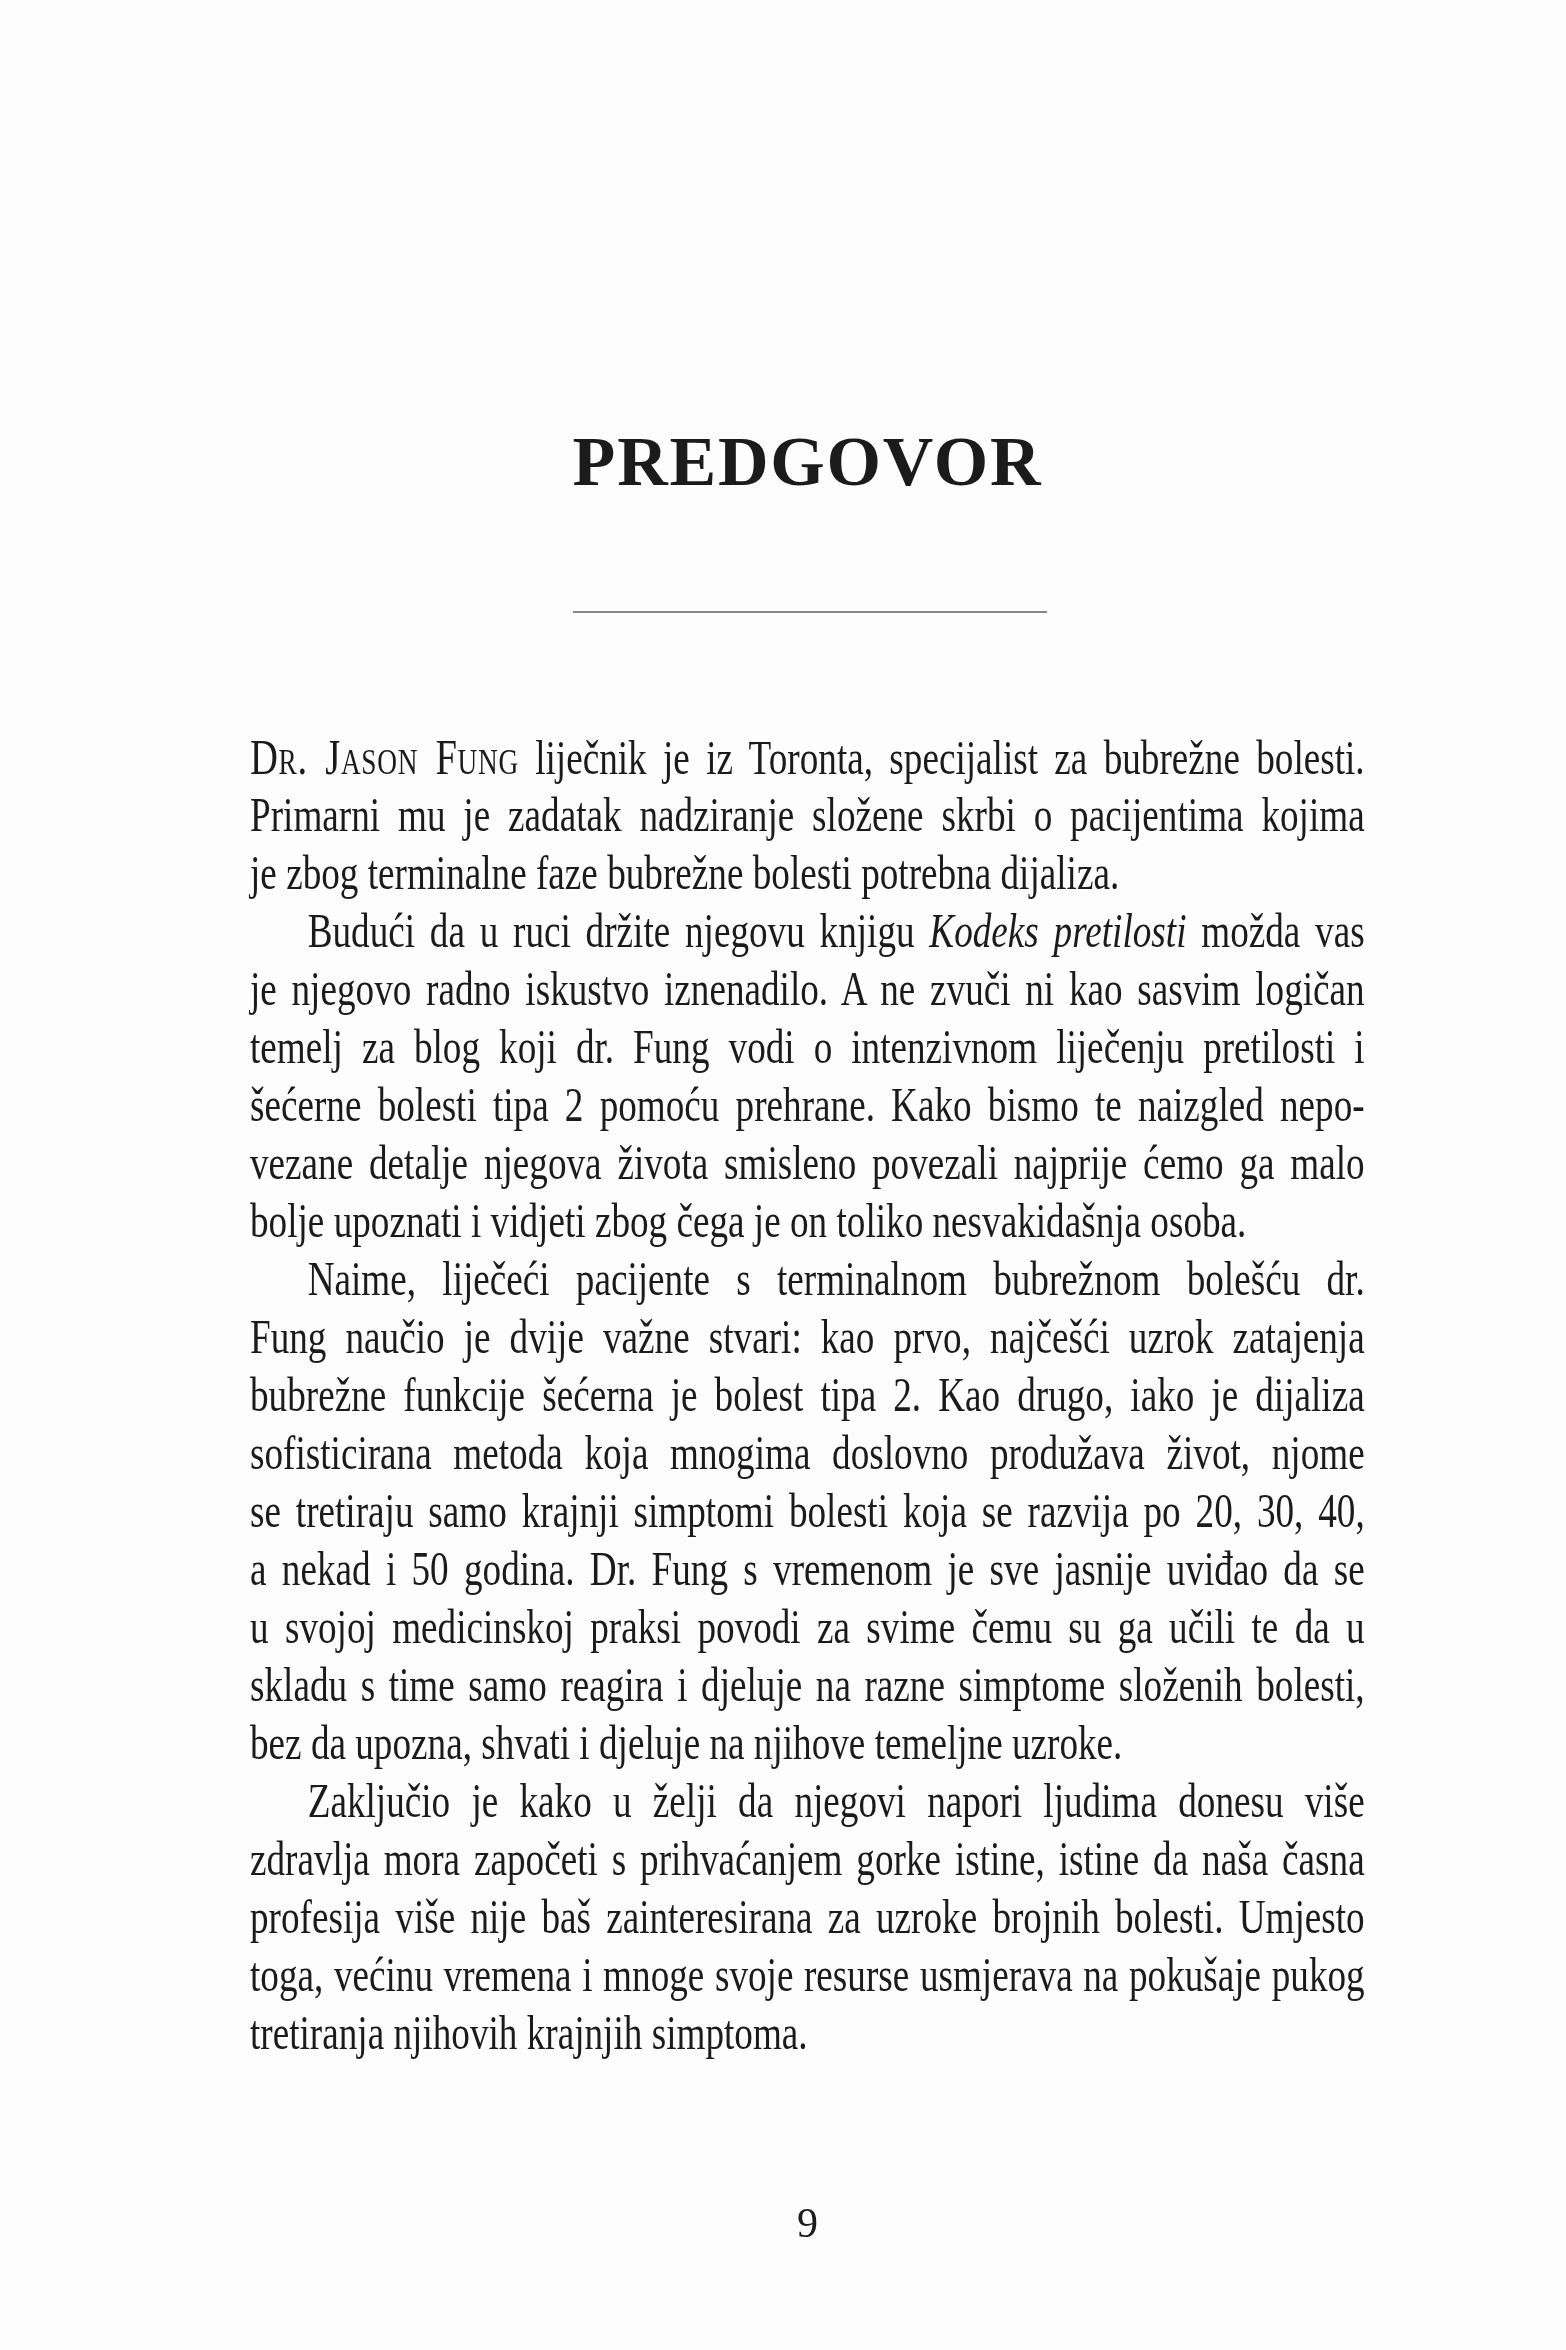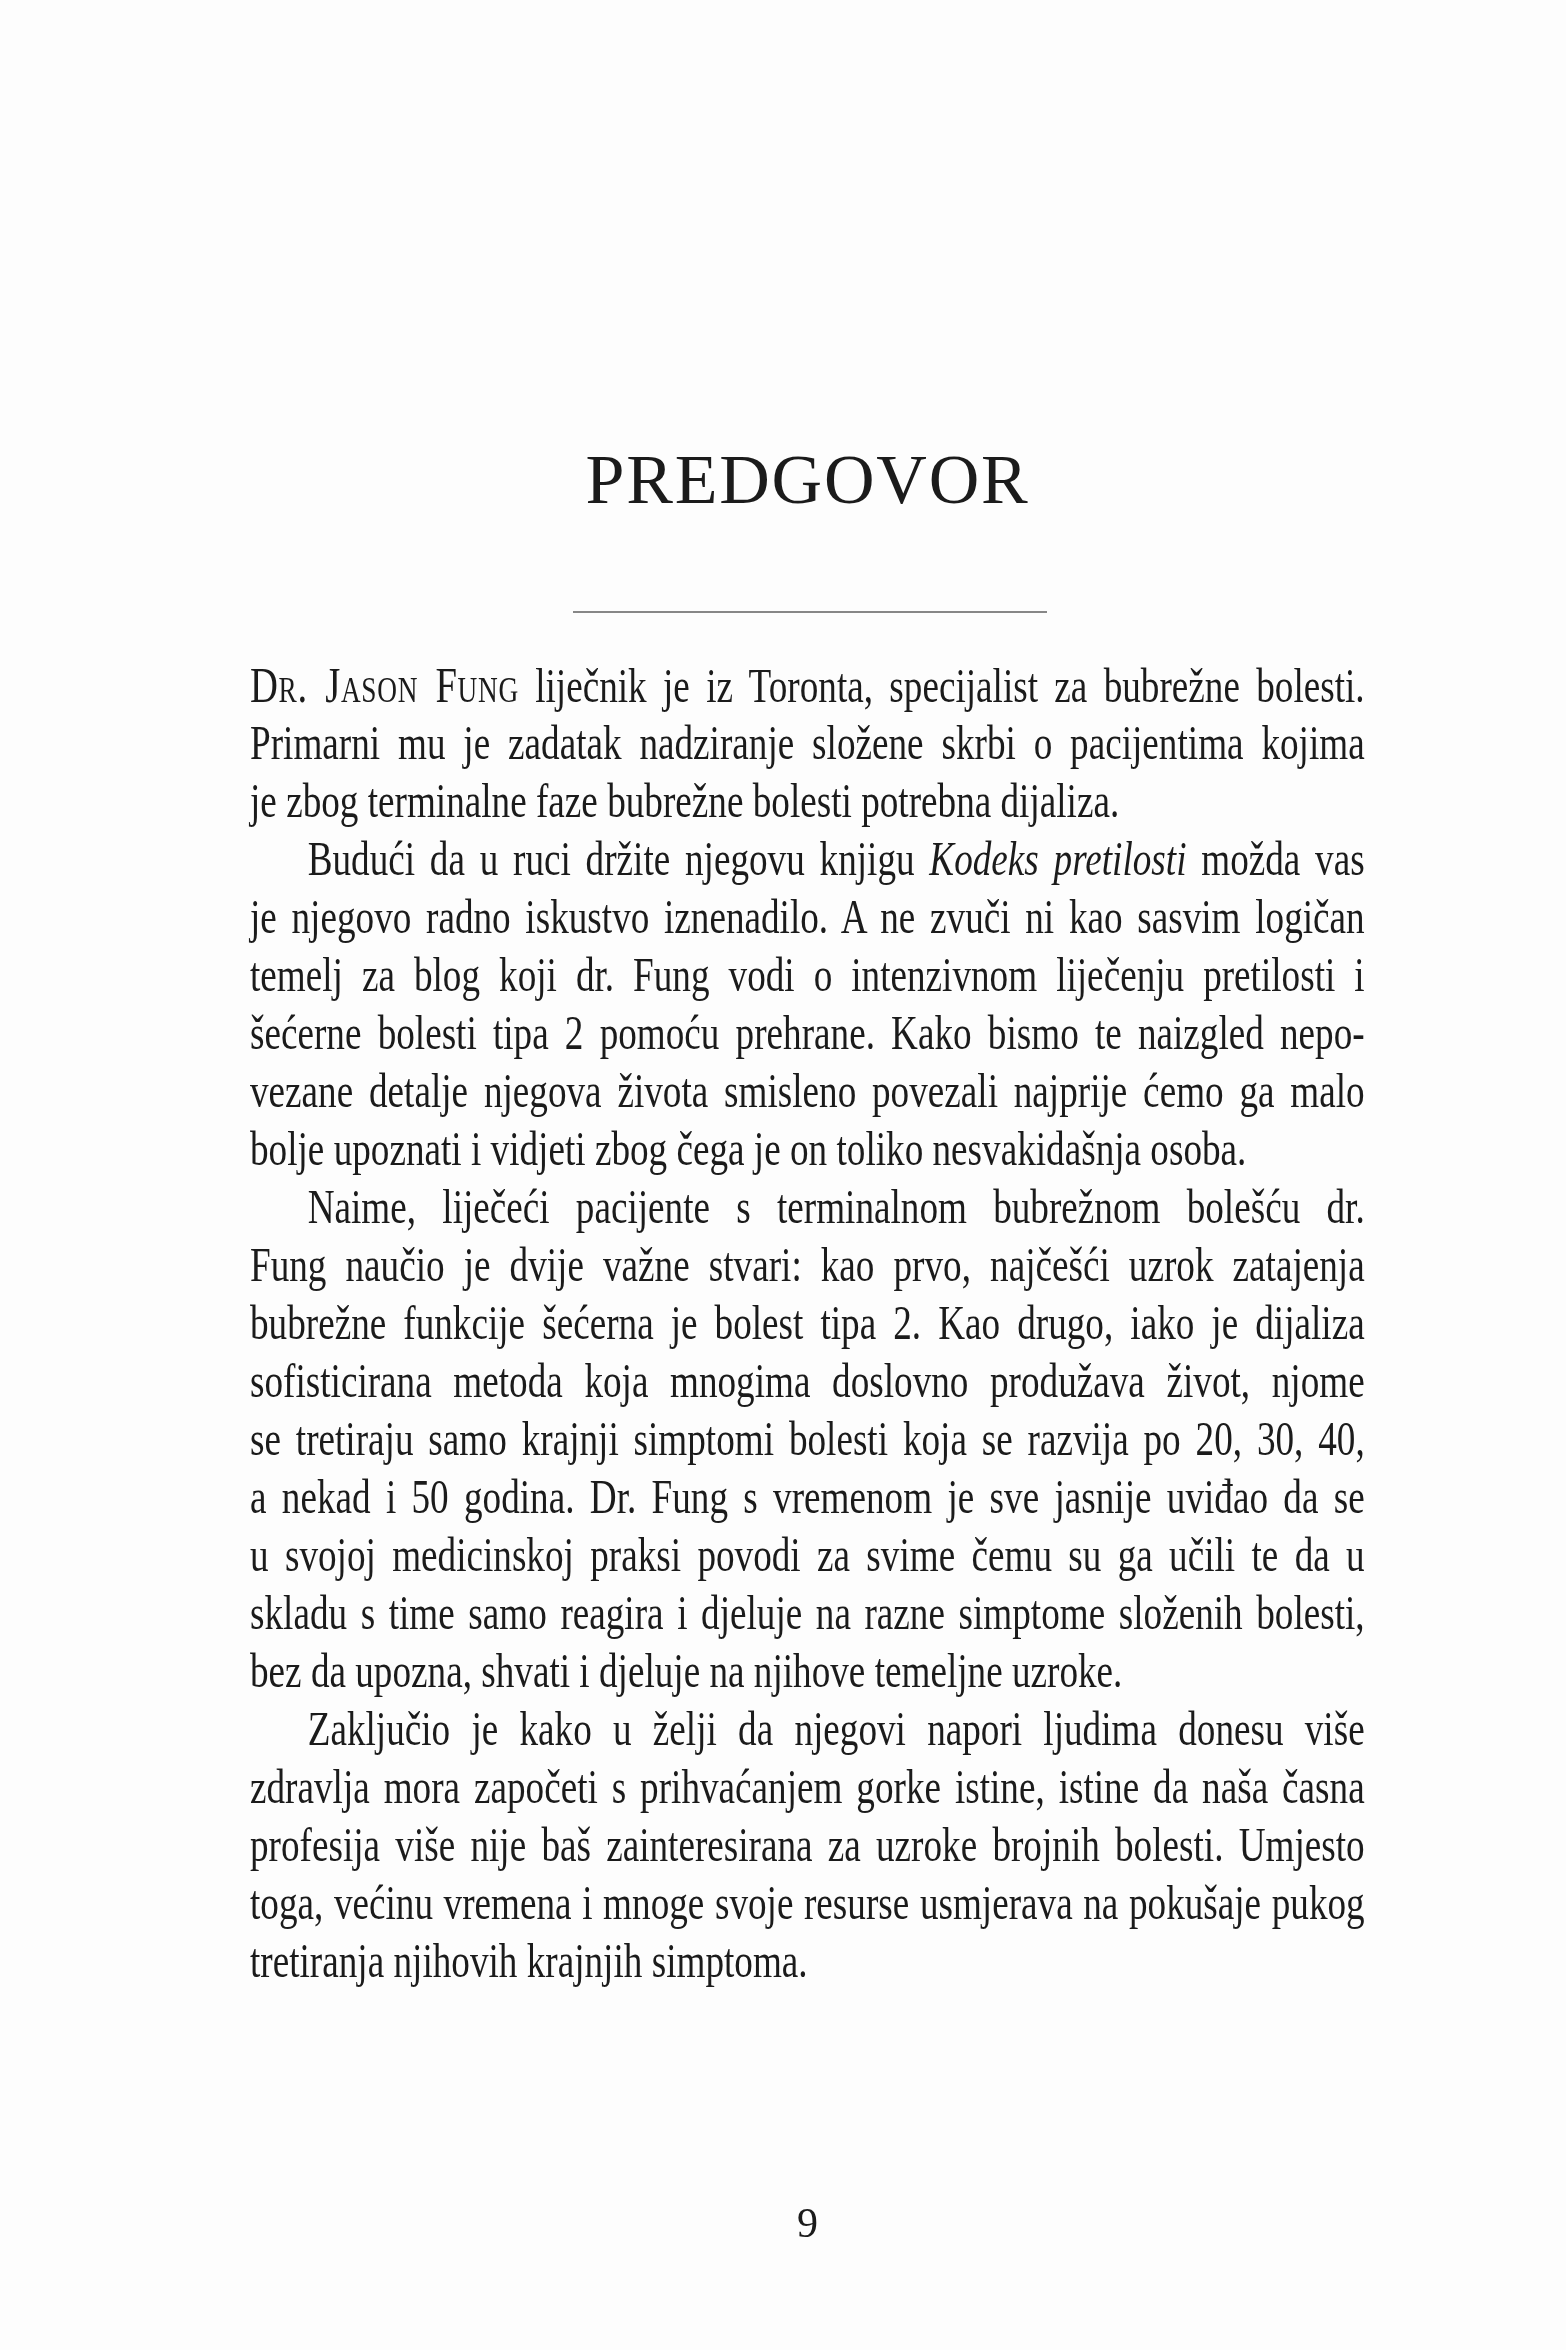--- a/index.html
+++ b/index.html
@@ -11,41 +11,41 @@
     position: relative;
     width: 1567px;
     height: 2351px;
     background: var(--background, #fdfdfd);
     font-family: "Liberation Serif", serif;
     color: var(--text, #1b1b1b);
     overflow: hidden;
   }
   .title {
     position: absolute;
-    top: 445px;
+    top: 427px;
     left: 250px;
     width: 1115px;
     margin: 0;
     text-align: center;
-    font-weight: 400;
+    font-weight: 700;
     font-size: 70px;
     line-height: 70px;
     letter-spacing: 1.8px;
   }
   .rule {
     position: absolute;
     top: 611px;
     left: 573px;
     width: 474px;
     height: 1.8px;
     background: var(--rule, #878787);
   }
   .body-text {
     position: absolute;
-    top: 656px;
+    top: 728px;
     left: 250px;
     width: 1115px;
   }
   .line {
     width: 1469px;
     transform: scaleX(0.7588);
     transform-origin: 0 50%;
     font-size: 49px;
     line-height: 58px;
     height: 58px;

